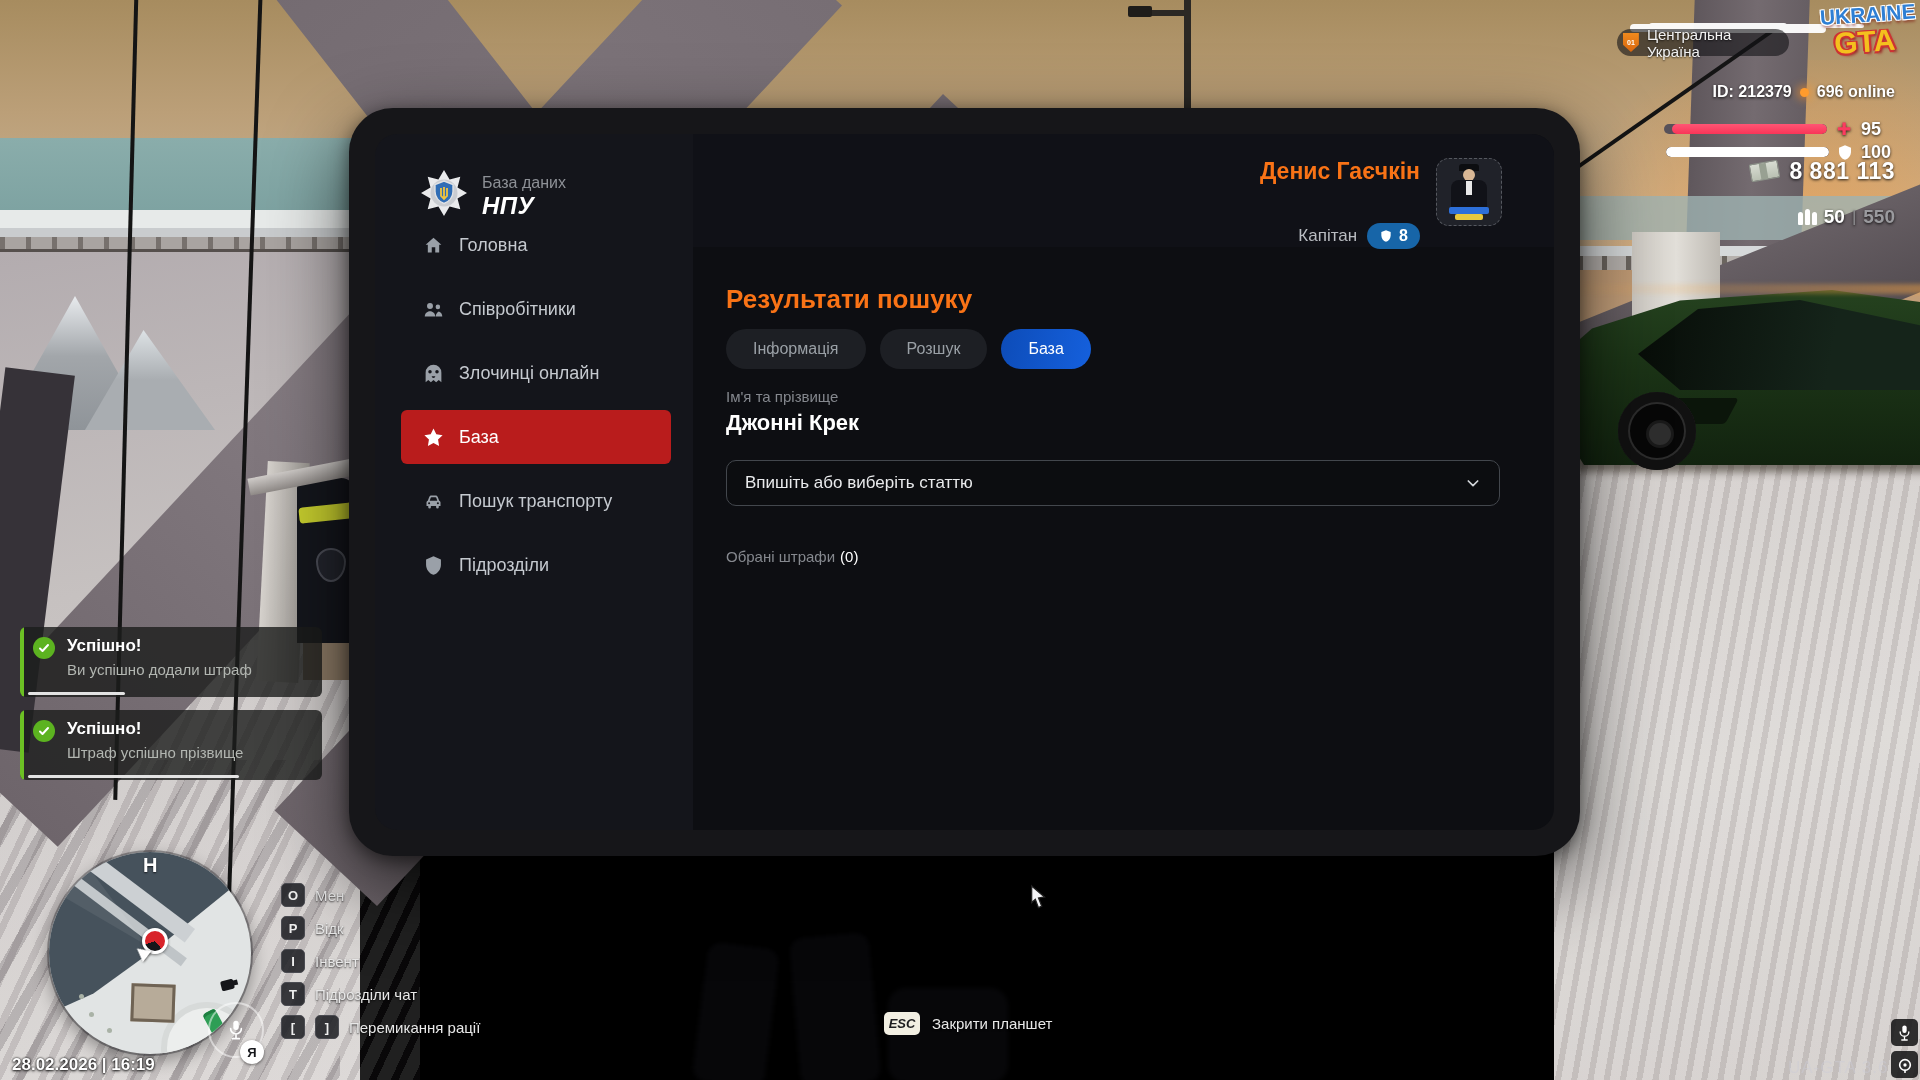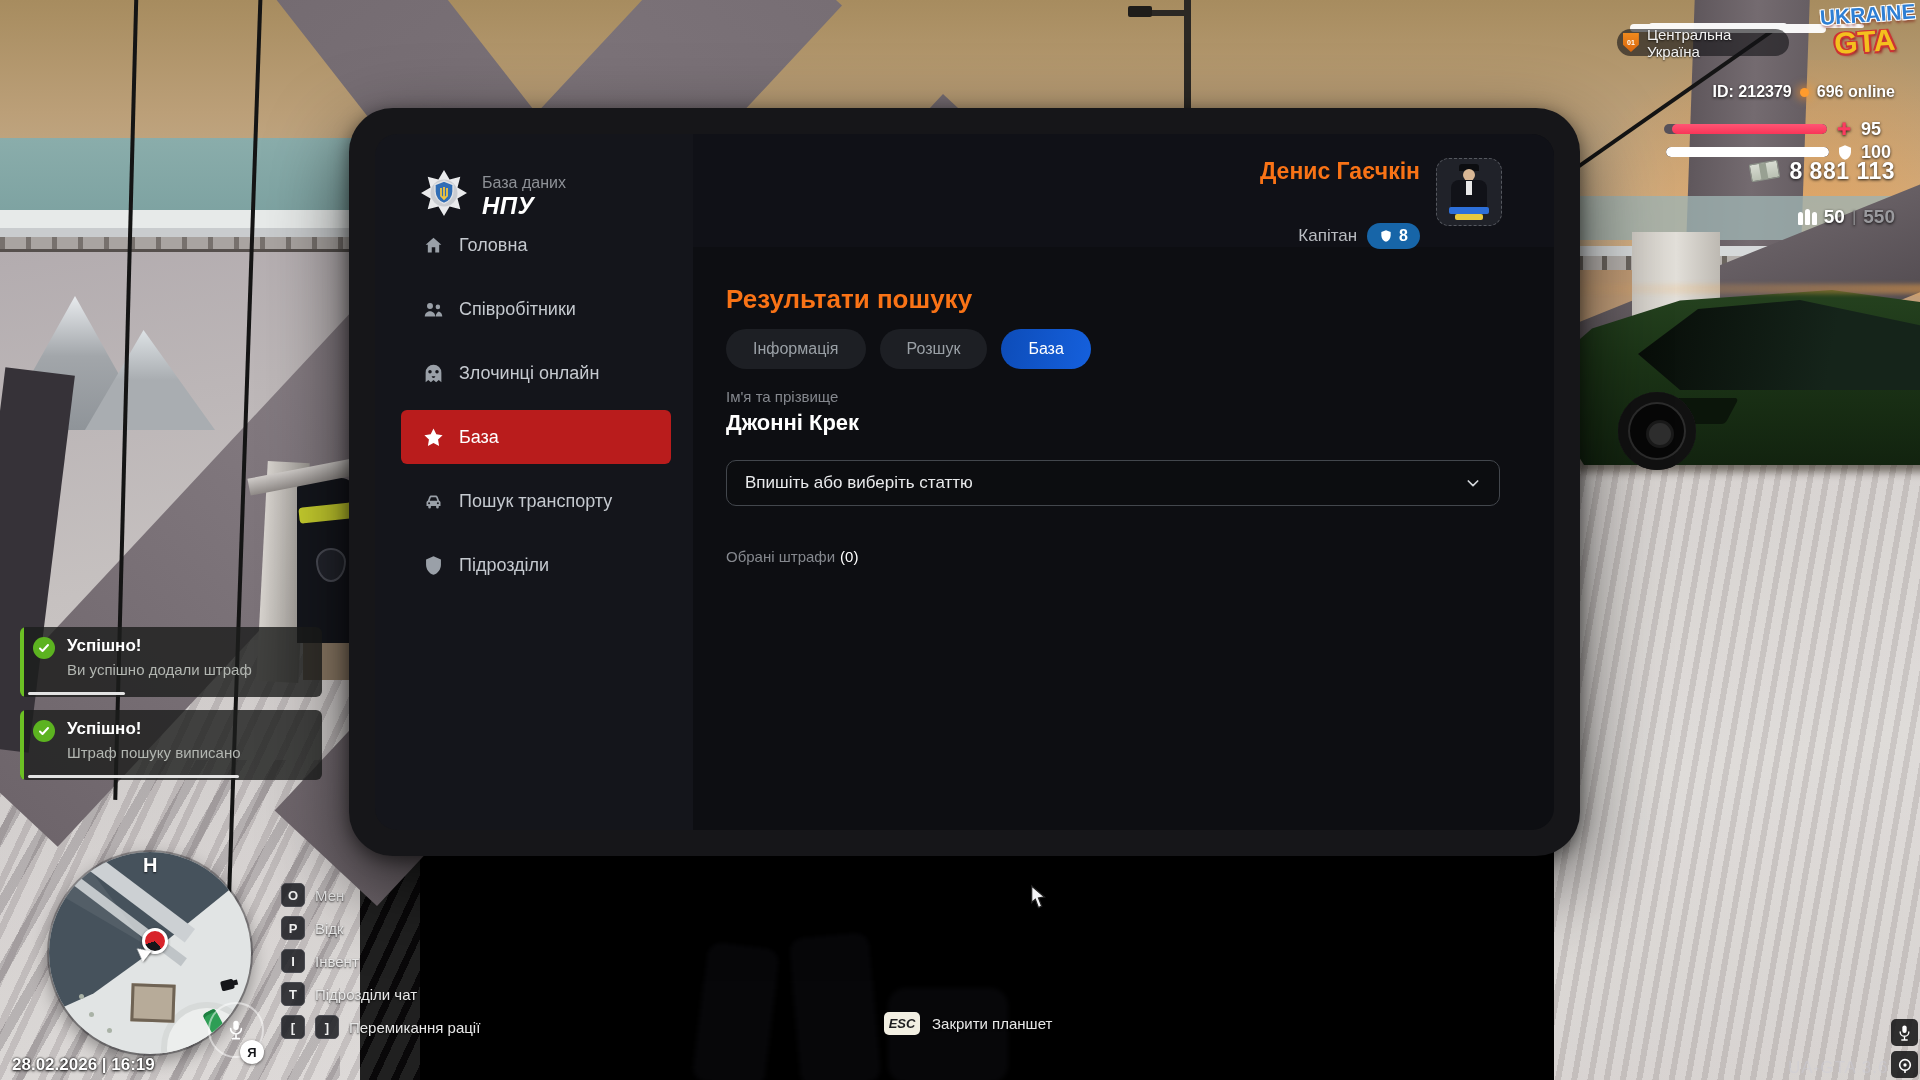--- a/index.html
+++ b/index.html
@@ -329,21 +329,21 @@
     <div class="nprog" style="width: 32%;"></div>
   </div>
   <div class="abs notif notif2">
     <div class="gbar"></div>
     <div class="check">
       <svg viewBox="0 0 24 24" fill="none" stroke="#fff" stroke-width="4" stroke-linecap="round" stroke-linejoin="round">
           <path d="M4 13l5 5L20 6"></path>
         </svg>
     </div>
     <div class="ntitle">Успішно!</div>
-    <div class="ntext">Штраф пошуку виписано</div>
+    <div class="ntext">Штраф успішно прізвище</div>
     <div class="nprog" style="width: 70%;"></div>
   </div>
 
   <div class="abs kb-row" style="top:884px">
     <div class="kcap">O</div>
     <div class="kb-label">Мен</div>
   </div>
   <div class="abs kb-row" style="top:917px">
     <div class="kcap">P</div>
     <div class="kb-label">Відк</div>

